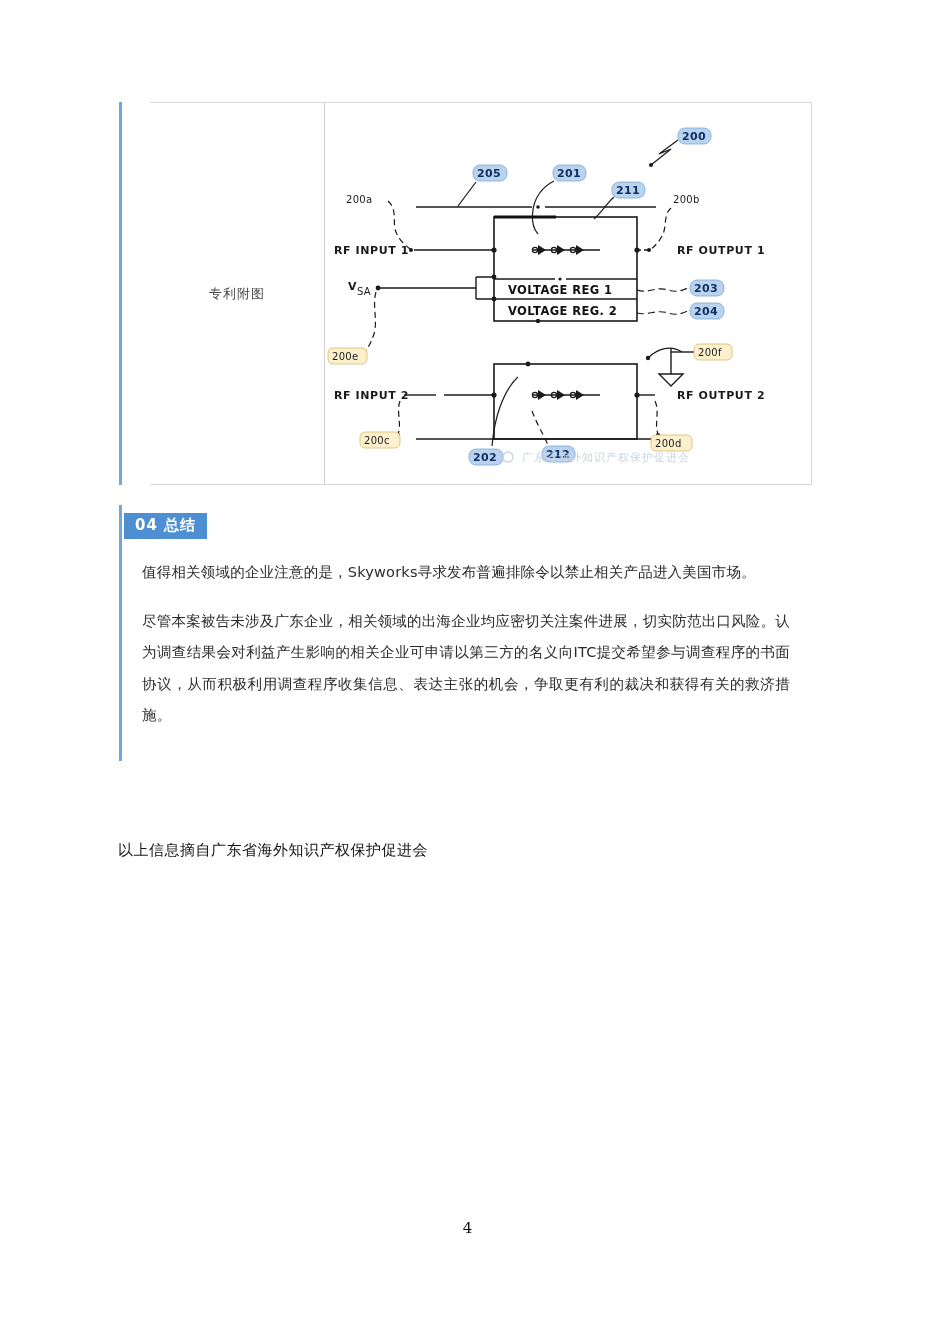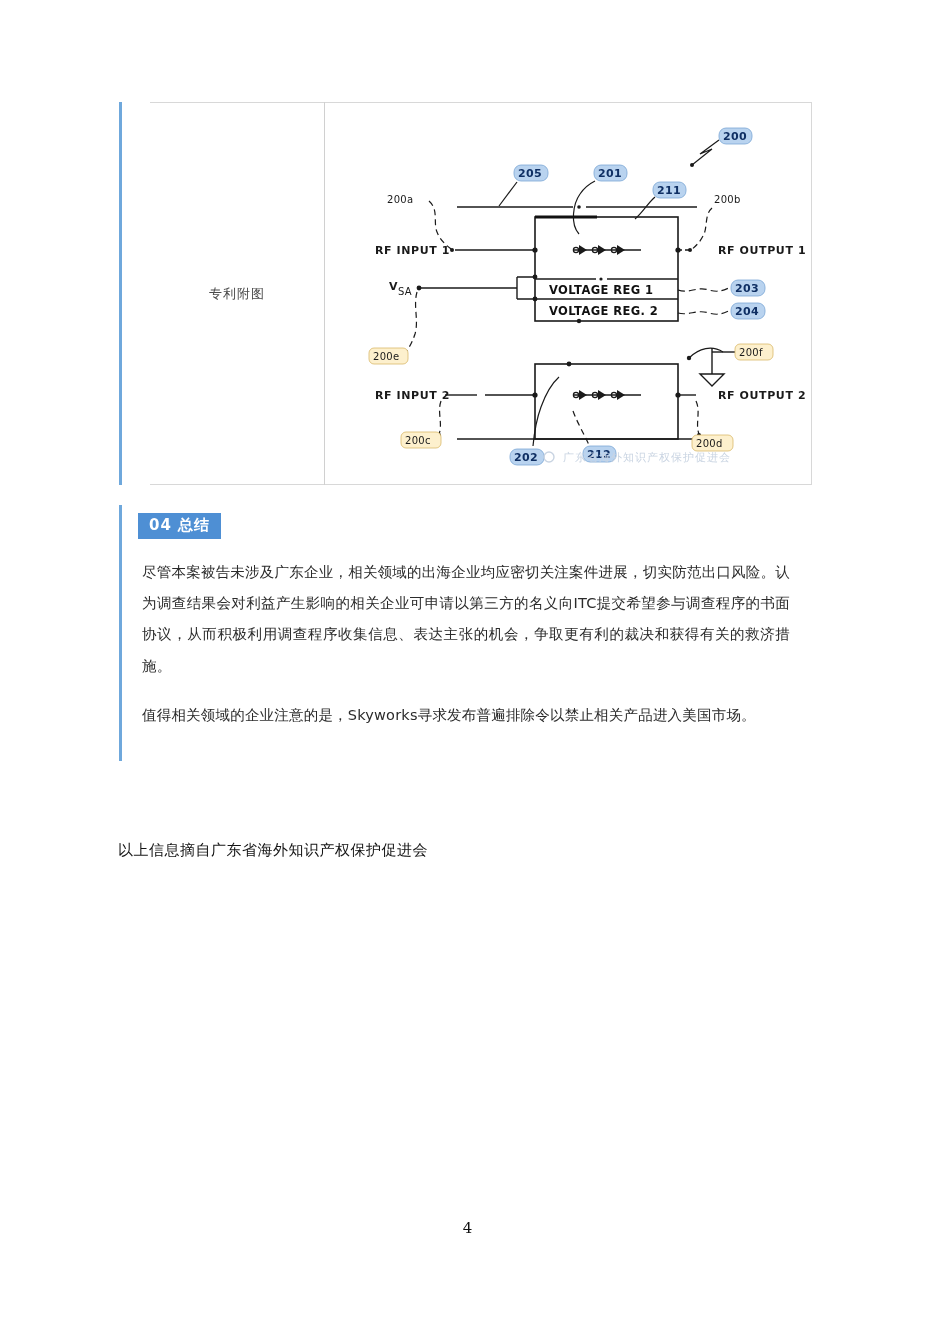--- a/index.html
+++ b/index.html
@@ -55,37 +55,36 @@
     color: #4a4a4a;
     letter-spacing: 1px;
   }
   #figure-drawing-cell {
     position: absolute;
     left: 204px;
     top: 0;
     right: 0;
     bottom: 0;
     overflow: hidden;
-    padding-left: 41px;
   }
   #patent-figure-svg { display: block; }
 
   
   #summary-section {
     position: absolute;
     left: 119px;
     top: 505px;
     width: 693px;
     box-sizing: border-box;
     border-left: 3px solid #6fa8dc;
     padding: 0 0 30px 0;
   }
   #summary-heading-badge {
     display: inline-block;
-    margin-left: 16px;
+    margin-left: 2px;
     margin-top: 8px;
     background: #4e8fd4;
     color: #ffffff;
     font-family: "DejaVu Sans", sans-serif;
     font-size: 15px;
     font-weight: bold;
     letter-spacing: 1px;
     padding: 5px 11px 6px 11px;
     line-height: 1;
   }
@@ -339,19 +338,19 @@
       <g>
         <circle cx="182" cy="355" r="5" fill="none" stroke="#c9d4e2" stroke-width="1.4"></circle>
         <text class="watermark" x="196" y="359">广东省海外知识产权保护促进会</text>
       </g>
     </svg>
   </div>
 </div>
 
 <div id="summary-section">
   <div id="summary-heading-badge">04  总结</div>
+  <p class="summary-paragraph">值得相关领域的企业注意的是，Skyworks寻求发布普遍排除令以禁止相关产品进入美国市场。</p>
   <p class="summary-paragraph">尽管本案被告未涉及广东企业，相关领域的出海企业均应密切关注案件进展，切实防范出口风险。认为调查结果会对利益产生影响的相关企业可申请以第三方的名义向ITC提交希望参与调查程序的书面协议，从而积极利用调查程序收集信息、表达主张的机会，争取更有利的裁决和获得有关的救济措施。</p>
-  <p class="summary-paragraph">值得相关领域的企业注意的是，Skyworks寻求发布普遍排除令以禁止相关产品进入美国市场。</p>
 </div>
 
 <div id="source-note">以上信息摘自广东省海外知识产权保护促进会</div>
 
 <div id="page-number">4</div>
 
 </body></html>

